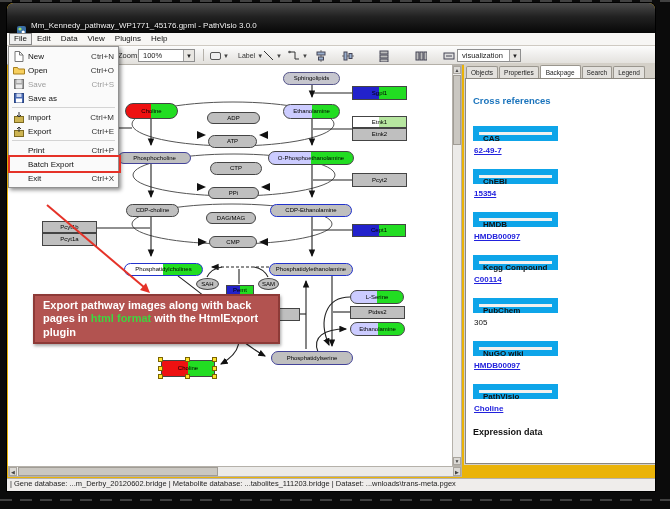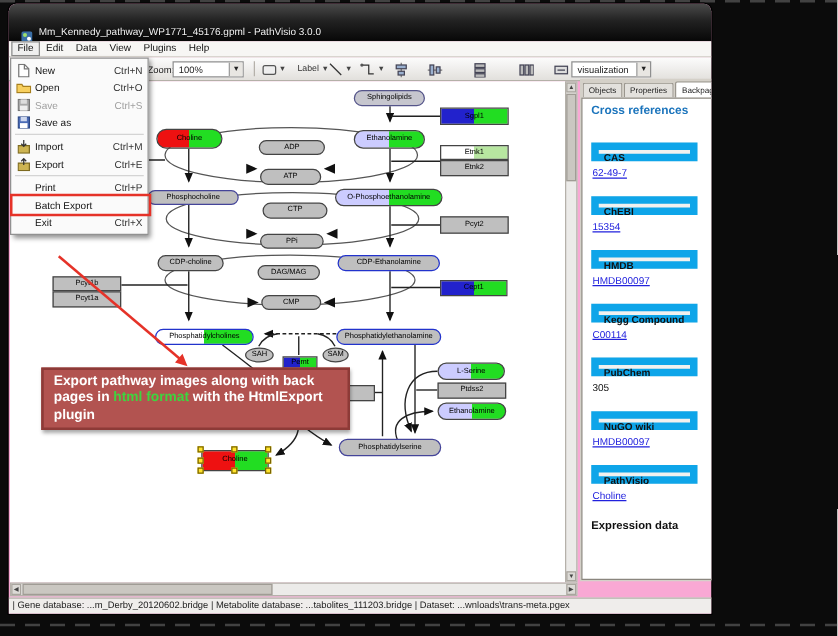--- a/index.html
+++ b/index.html
@@ -1,21 +1,21 @@
 <!DOCTYPE html>
 <html><head>
 <meta charset="utf-8">
 <style>
   * { margin:0; padding:0; box-sizing:border-box; }
   html,body { width:670px; height:509px; font-family:"Liberation Sans", sans-serif; }
   .frame { position:relative; width:670px; height:509px; background:#0b0b0b; overflow:hidden; }
   .frame .dash-top, .frame .dash-bottom { position:absolute; left:0; width:100%; height:2px;
     background:repeating-linear-gradient(90deg,#6f6f6f 0 12px, transparent 12px 20px); opacity:.55; }
   .dash-top { top:0; } .dash-bottom { top:499px; }
-  .window { position:absolute; left:7px; top:3px; width:562px; height:488px; background:#f9a8d4;
+  .window { position:absolute; left:7px; top:3px; width:648px; height:488px; background:#eab308;
     border-radius:6px 6px 0 0; overflow:hidden; box-shadow:0 0 0 1px #000; }
 
   
   .titlebar { position:absolute; left:0; top:0; width:653px; height:30px;
     background:linear-gradient(#4a4a4a,#222 45%,#070707); border-radius:6px 6px 0 0;
     display:flex; align-items:flex-end; padding:0 0 3px 10px; }
   .title-text { color:#f2f2f2; font-size:8px; margin-left:5px; text-shadow:0 1px 1px #000; }
   .app-icon { display:inline-block; width:9px; height:9px; }
 
   
@@ -61,24 +61,24 @@
   .sb-thumb { position:absolute; background:#cac7c1; border:1px solid #a09c95; }
 
   
   .sidebar { position:absolute; left:457px; top:60px; width:196px; height:402px; background:#d4d0c8; }
   .tabs { position:absolute; left:2px; top:0; height:15px; display:flex; align-items:flex-end; }
   .tab { font-size:6.5px; color:#222; background:#e3e1dd; border:1px solid #9a968e; border-bottom:none;
     padding:2px 4px; margin-right:1px; border-radius:2px 2px 0 0; }
   .tab.active { background:#fff; padding:3px 5px; position:relative; top:1px; }
   .side-content { position:absolute; left:1px; top:15px; right:1px; bottom:1px; background:#fff;
     border:1px solid #8a867e; padding:0 0 0 7px; overflow:hidden; }
-  .xref-heading { color:#1b74bc; font-weight:bold; font-size:9.5px; margin:4px 0 20px 0; }
+  .xref-heading { color:#1b74bc; font-weight:bold; font-size:9.5px; margin:16px 0 20px 0; }
   .xbox { width:85px; height:15px; border:6px solid #0ea5e9; background:#f2f1ef; font-weight:bold;
     font-size:8px; line-height:13px; padding-left:4px; color:#111; }
-  .xval { display:block; margin:5px 0 14px 1px; font-size:8px; font-weight:normal; color:#2121dd;
+  .xval { display:block; margin:5px 0 14px 1px; font-size:8px; font-weight:bold; color:#2121dd;
     text-decoration:underline; width:max-content; }
   .xval.plain { color:#111; text-decoration:none; font-weight:normal; }
   .expr-heading { font-size:9px; font-weight:bold; color:#111; margin-top:4px; }
 
   
   .statusbar { position:absolute; left:0; top:475px; width:653px; height:13px; background:#efedeb;
     border-top:1px solid #b5b1aa; font-size:7.5px; color:#222; display:flex; align-items:flex-start; padding-left:3px; }
 
   
   .filemenu { position:absolute; left:1px; top:43px; width:111px; background:#fafafa;

